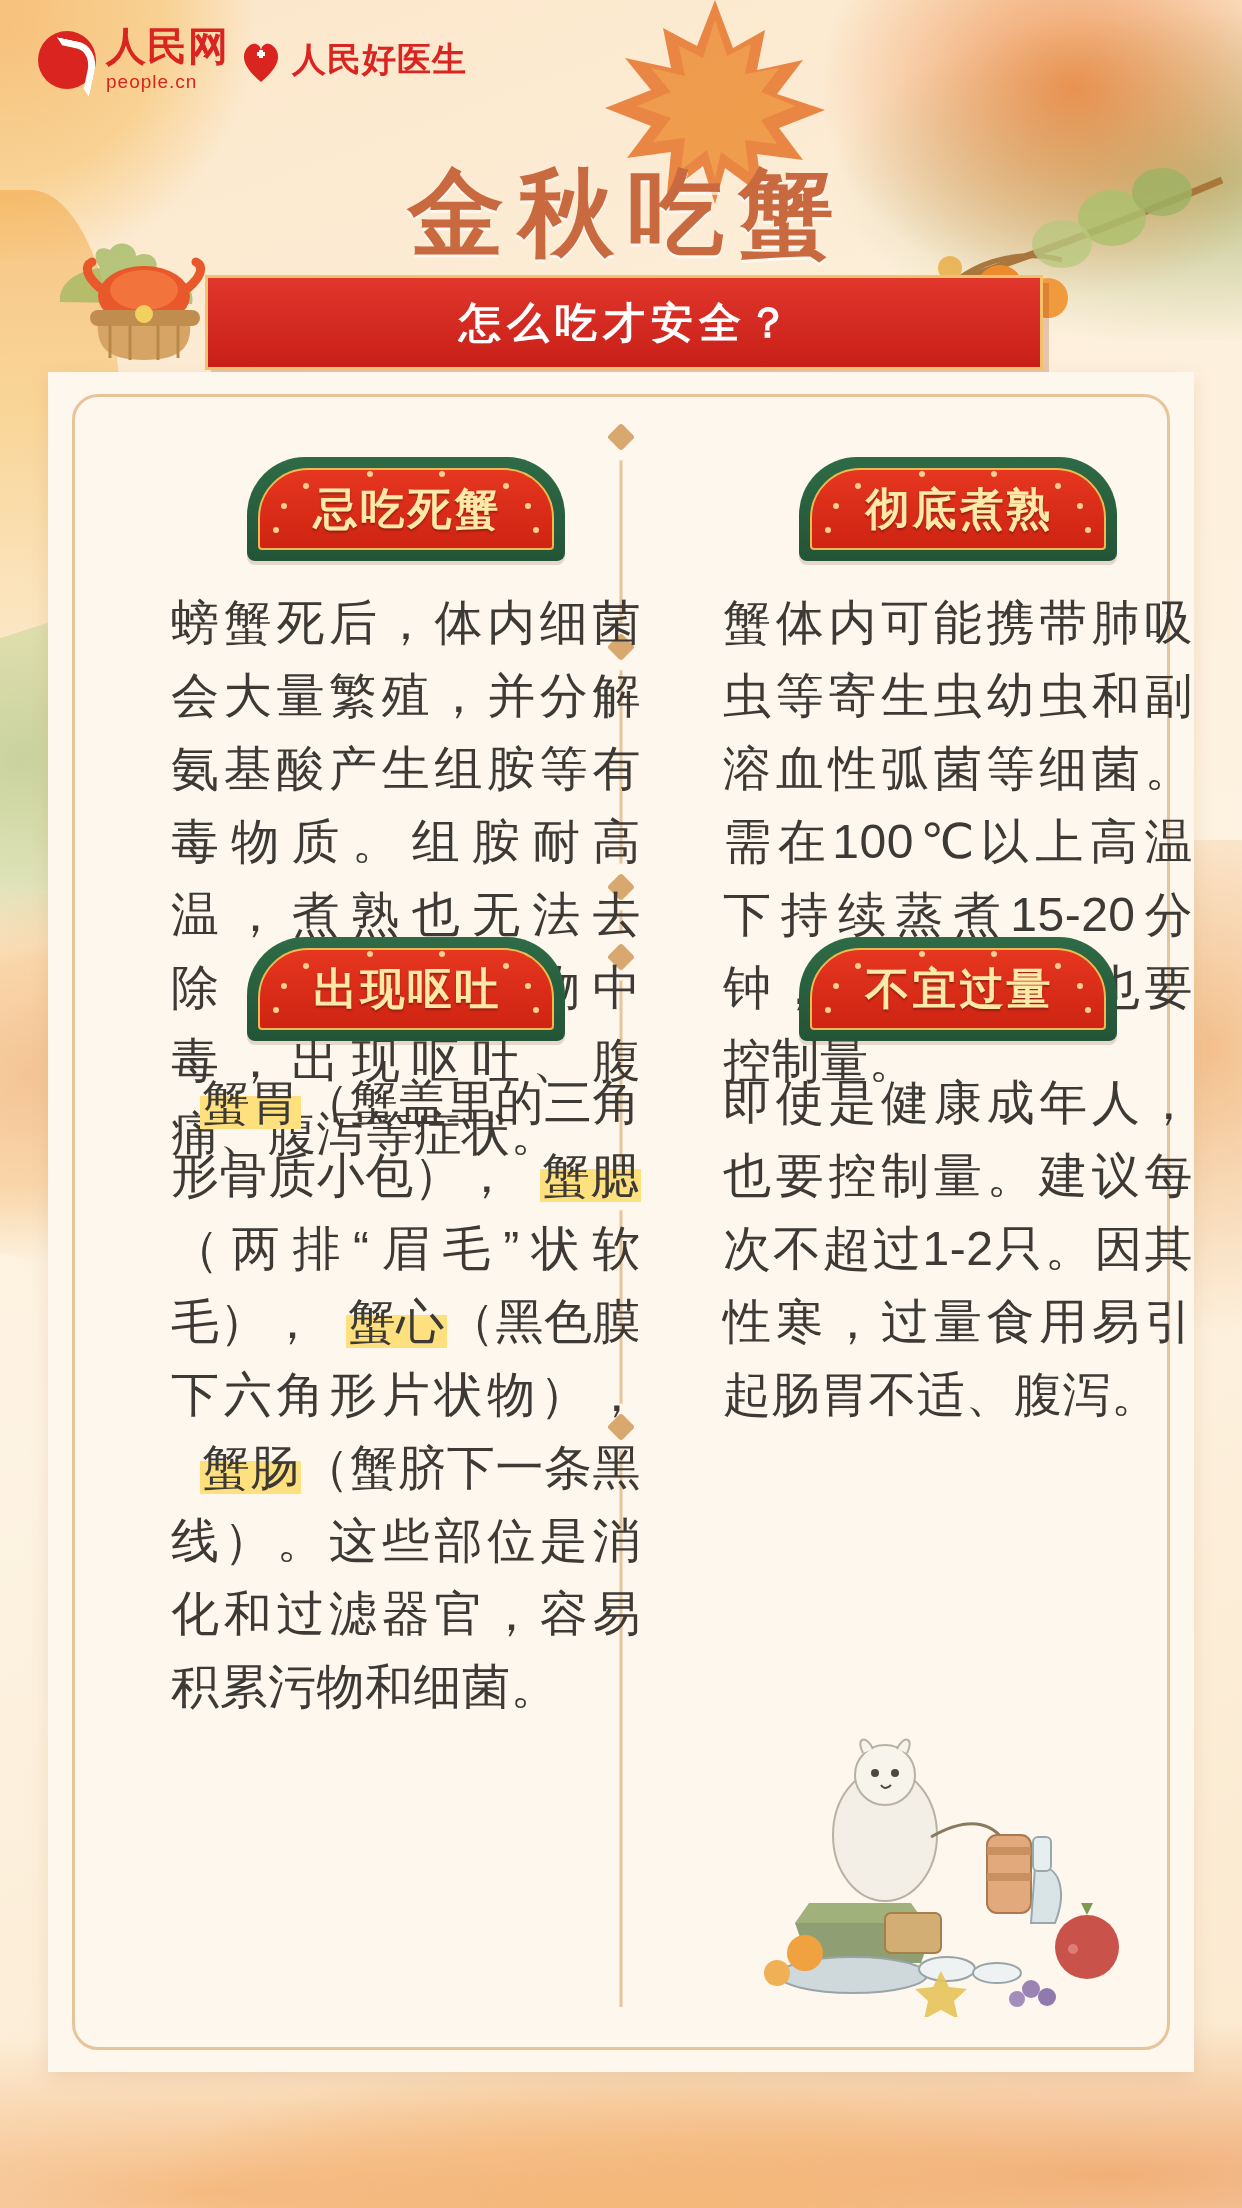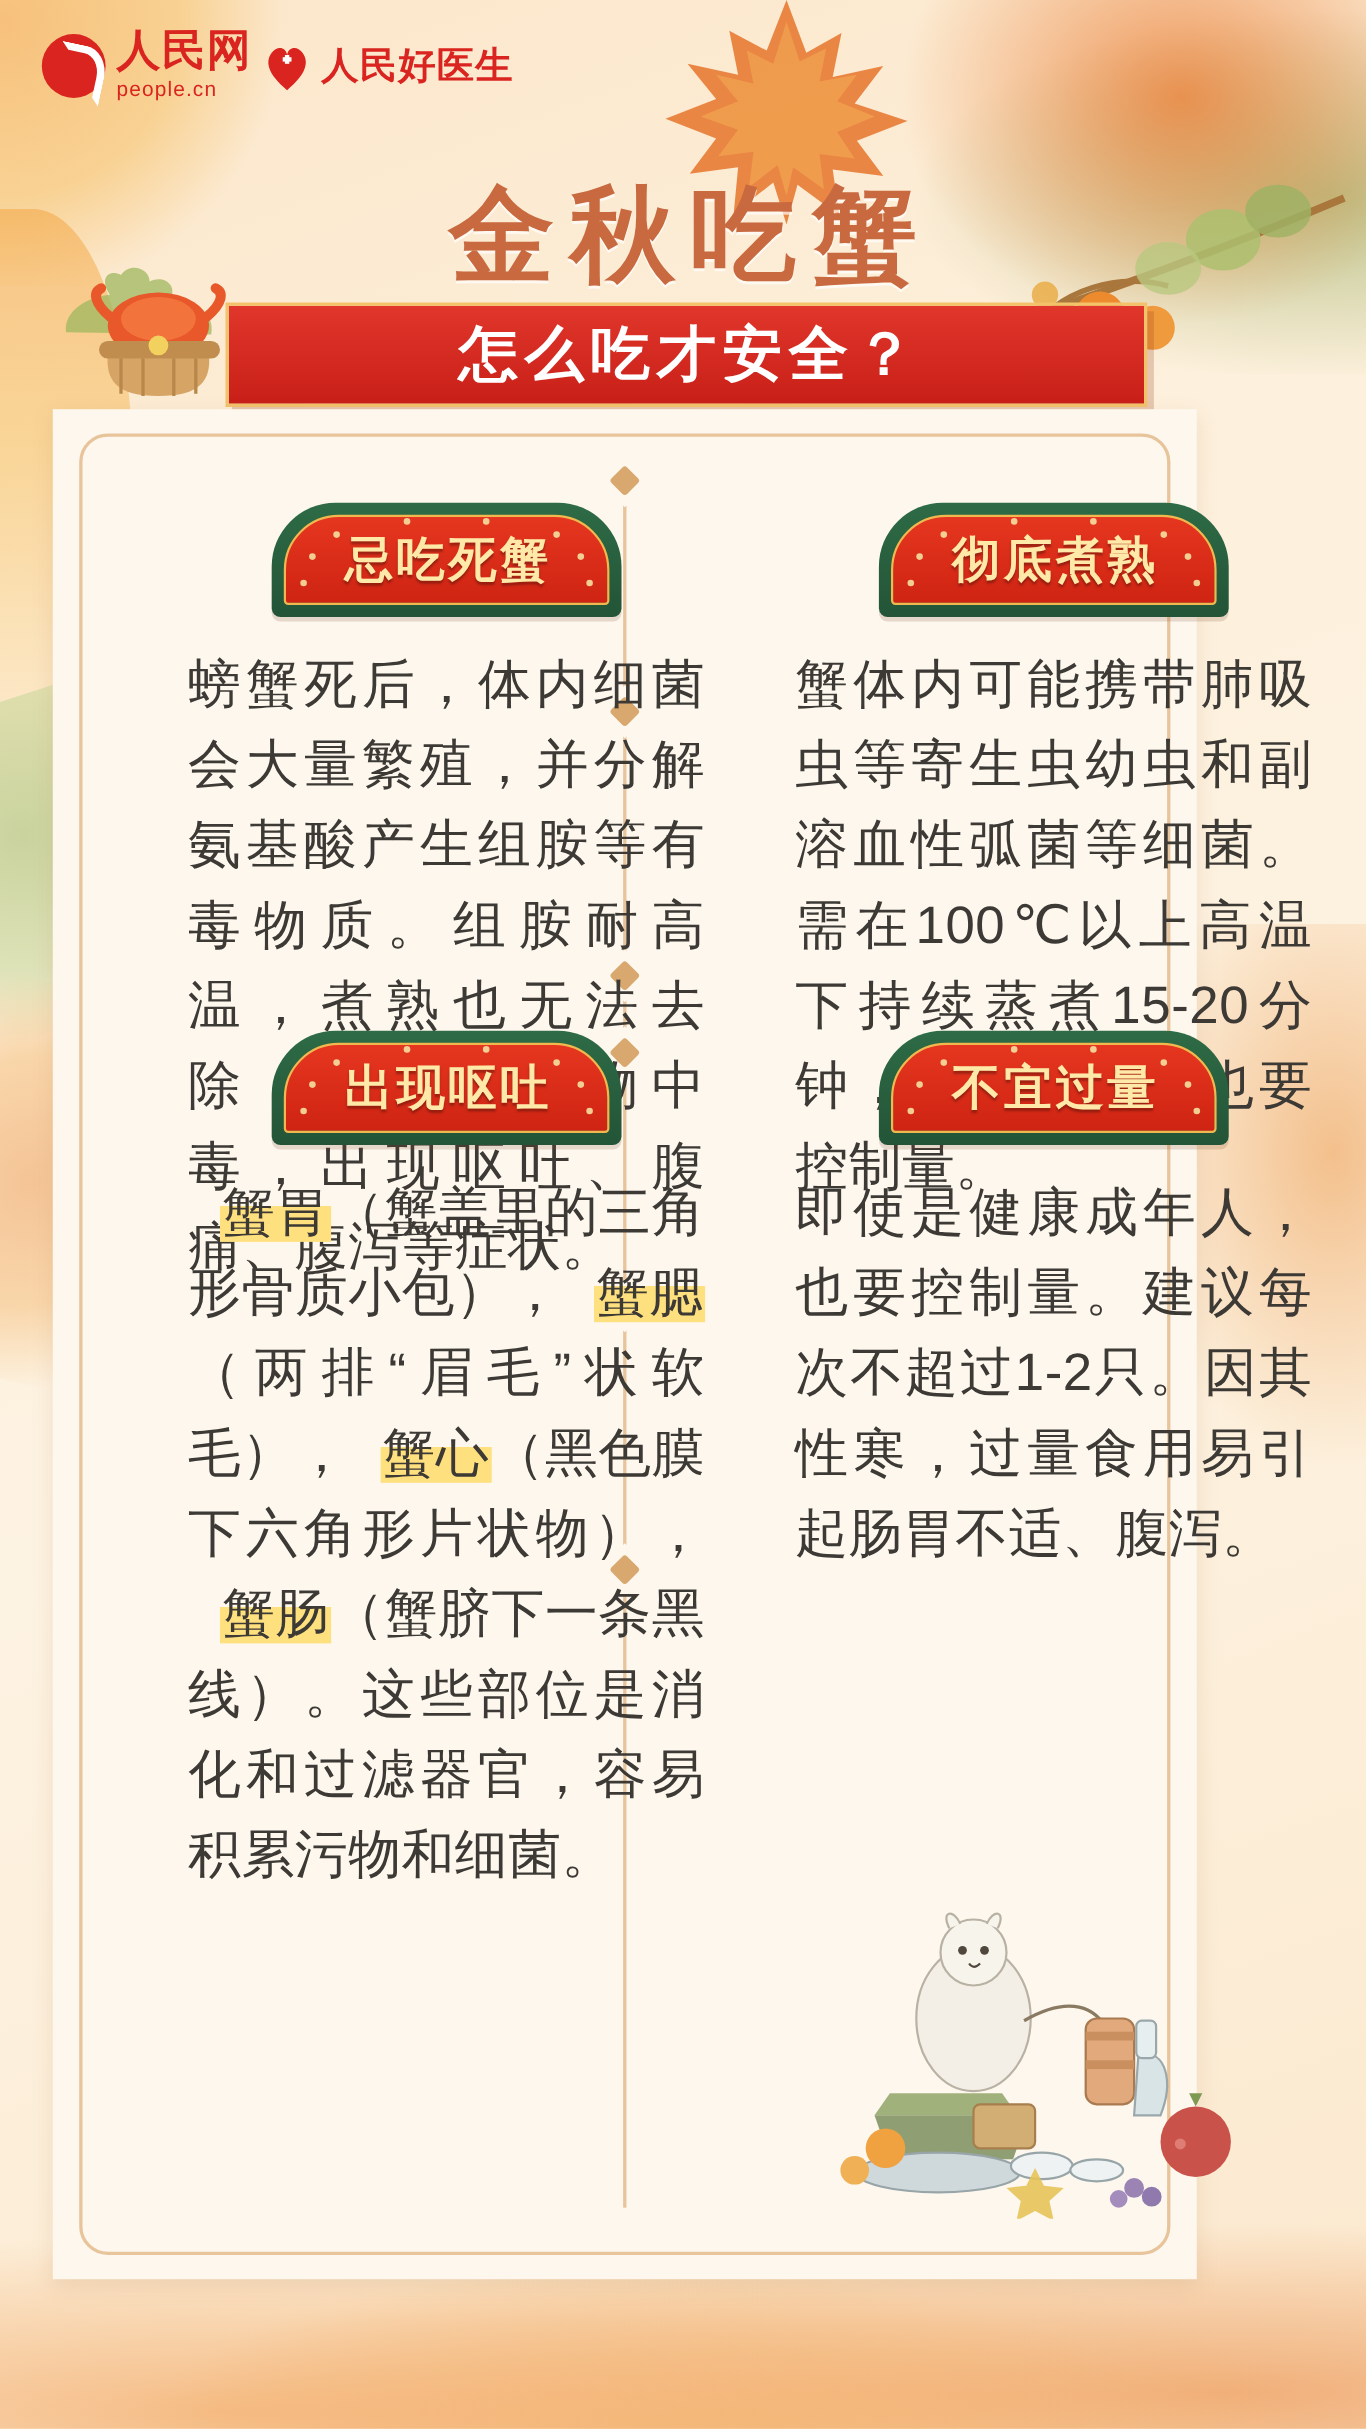--- a/index.html
+++ b/index.html
@@ -102,31 +102,31 @@
   }
   .sub-banner {
     position: absolute; left: 205px; top: 275px;
     width: 838px; height: 95px;
     background: linear-gradient(180deg, #e0362b 0%, #c81f18 100%);
     border: 3px solid #f3c26a;
     box-shadow: 6px 8px 0 rgba(150,50,20,.22);
     display: flex; align-items: center; justify-content: center;
   }
   .sub-banner span {
-    color: #fff; font-size: 54px; font-weight: bold; letter-spacing: 6px; text-indent: 6px;
+    color: #fff; font-size: 42px; font-weight: bold; letter-spacing: 6px; text-indent: 6px;
   }
 
   .crab-bowl {
     position: absolute; left: 40px; top: 210px; width: 210px; height: 170px;
   }
 
   
   .card {
     position: absolute; left: 48px; top: 372px;
-    width: 1040px; height: 1700px;
+    width: 1146px; height: 1700px;
     background: #fdf7ee;
     box-shadow: 0 6px 18px rgba(170,120,70,.16);
   }
   .card-inner {
     position: absolute; left: 24px; top: 22px; right: 24px; bottom: 22px;
     border: 3px solid #e8c49b;
     border-radius: 26px;
   }
   .divider-v {
     position: absolute; left: 50%; top: 40px; bottom: 40px; width: 3px;

